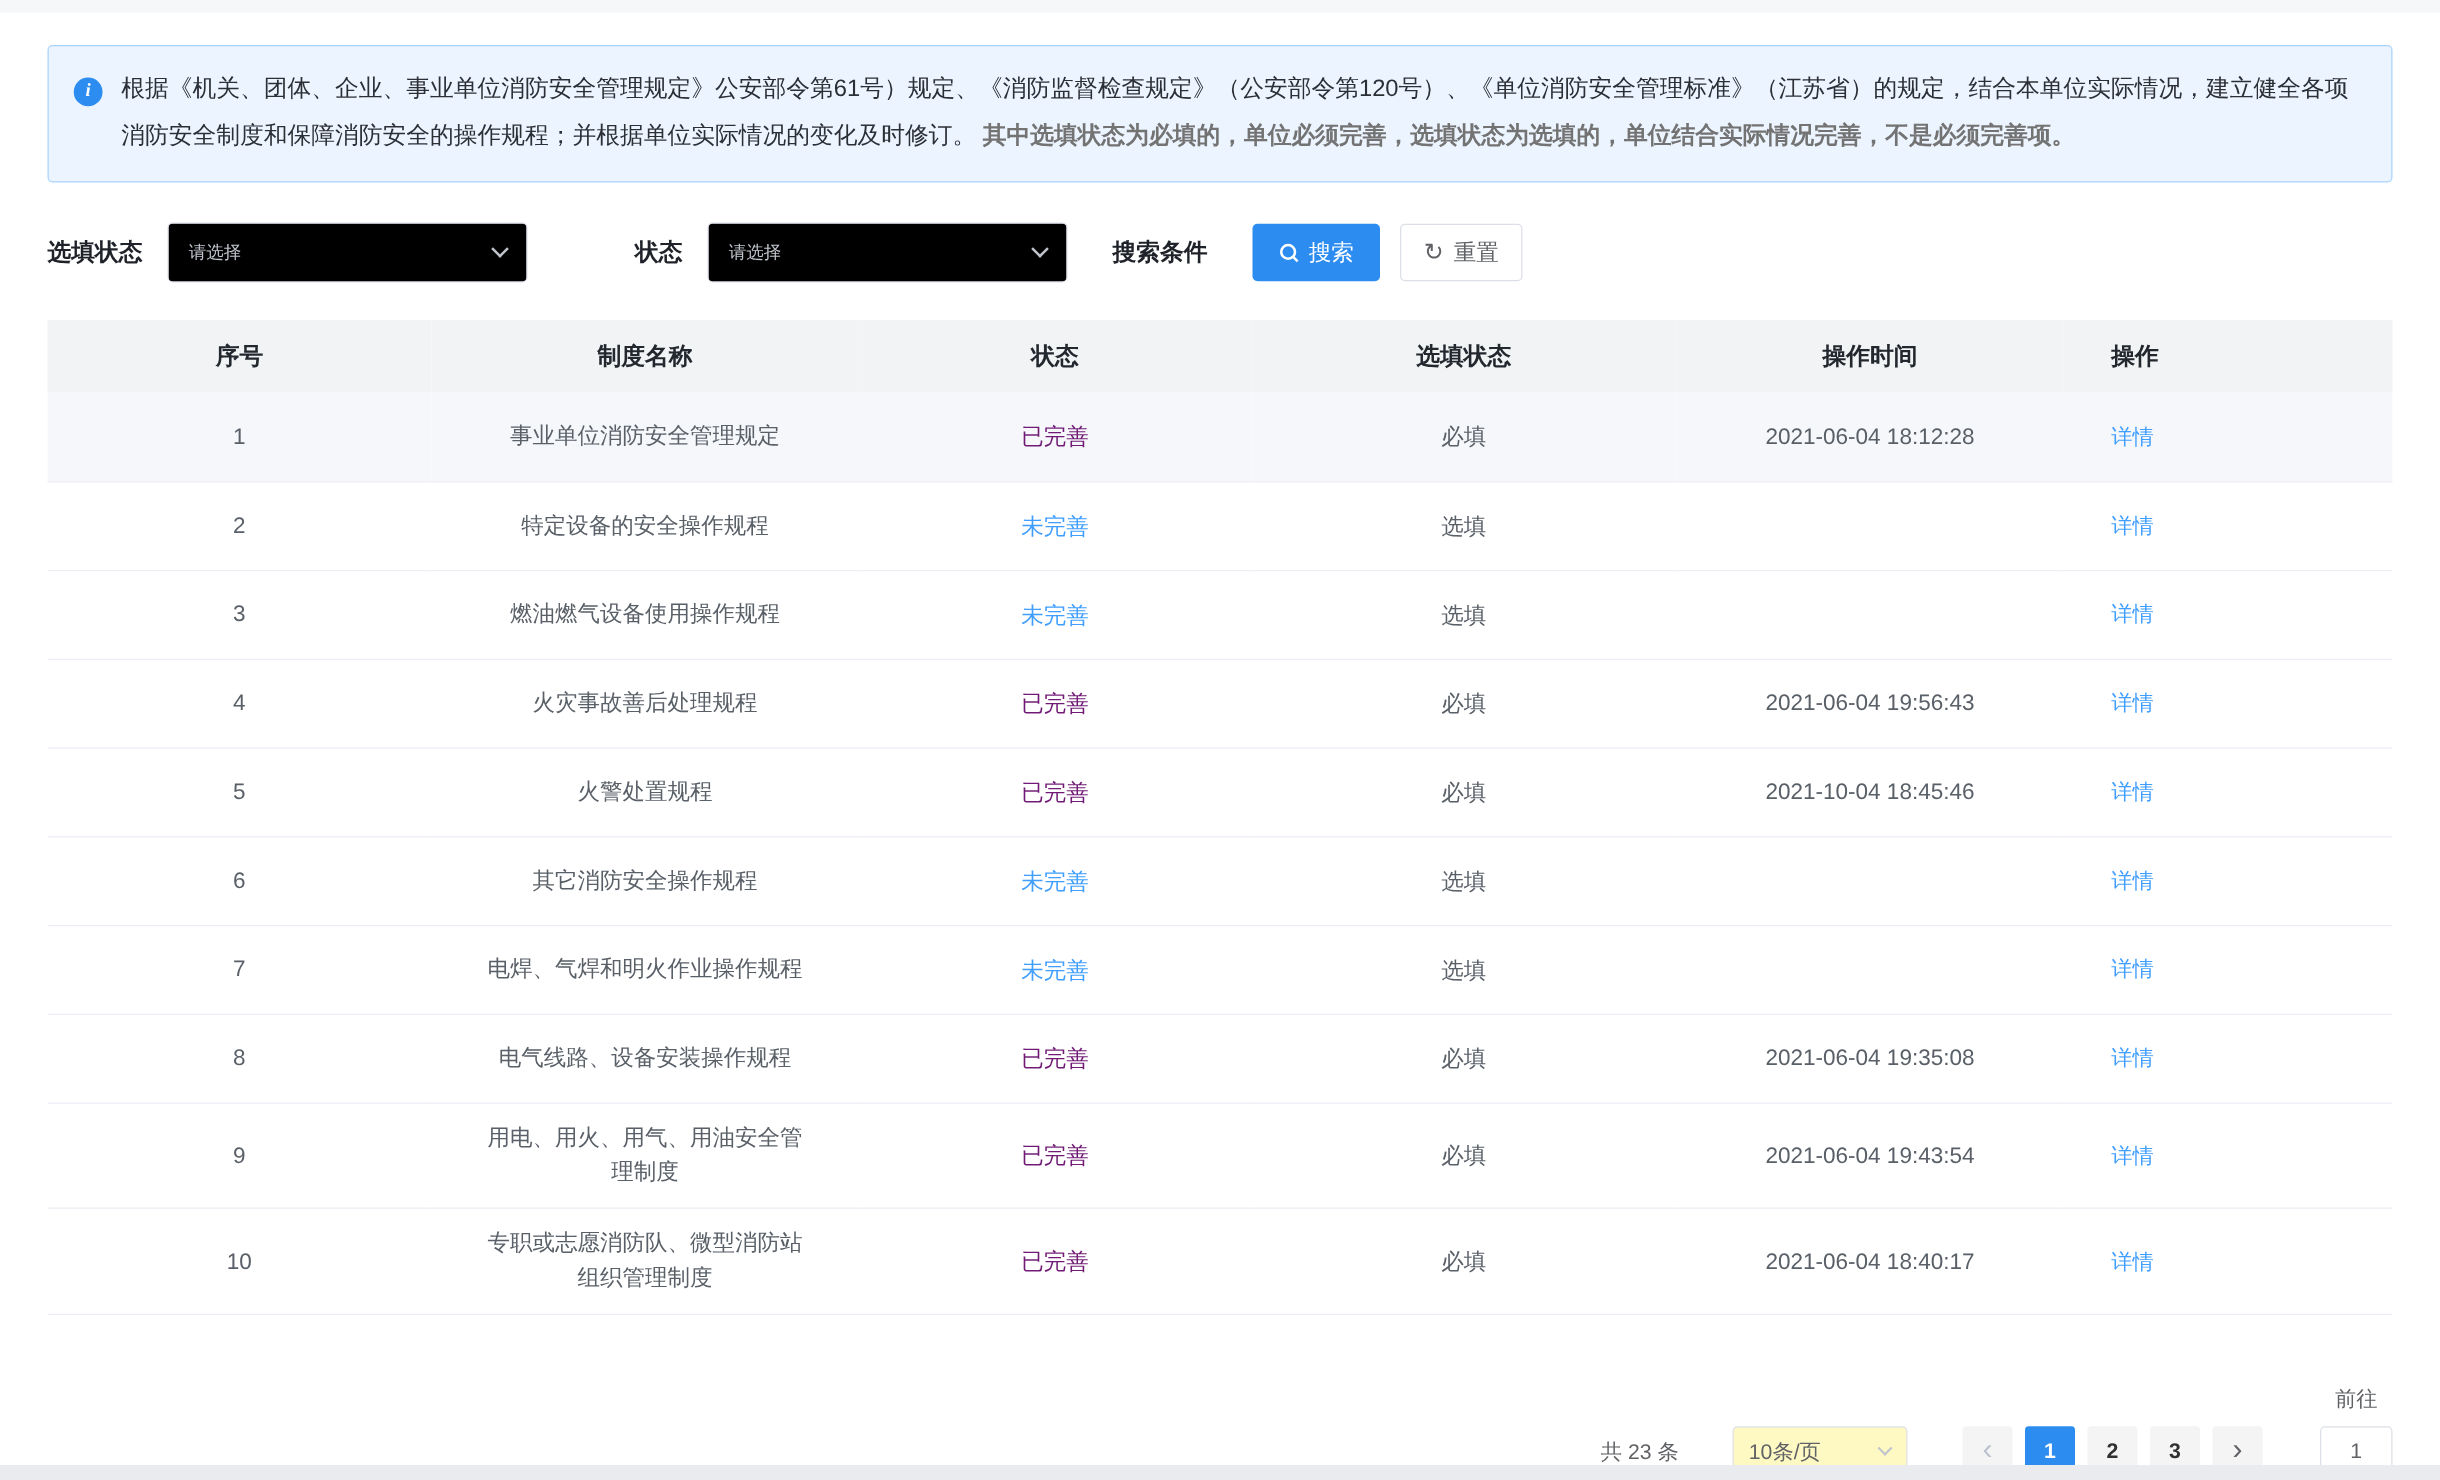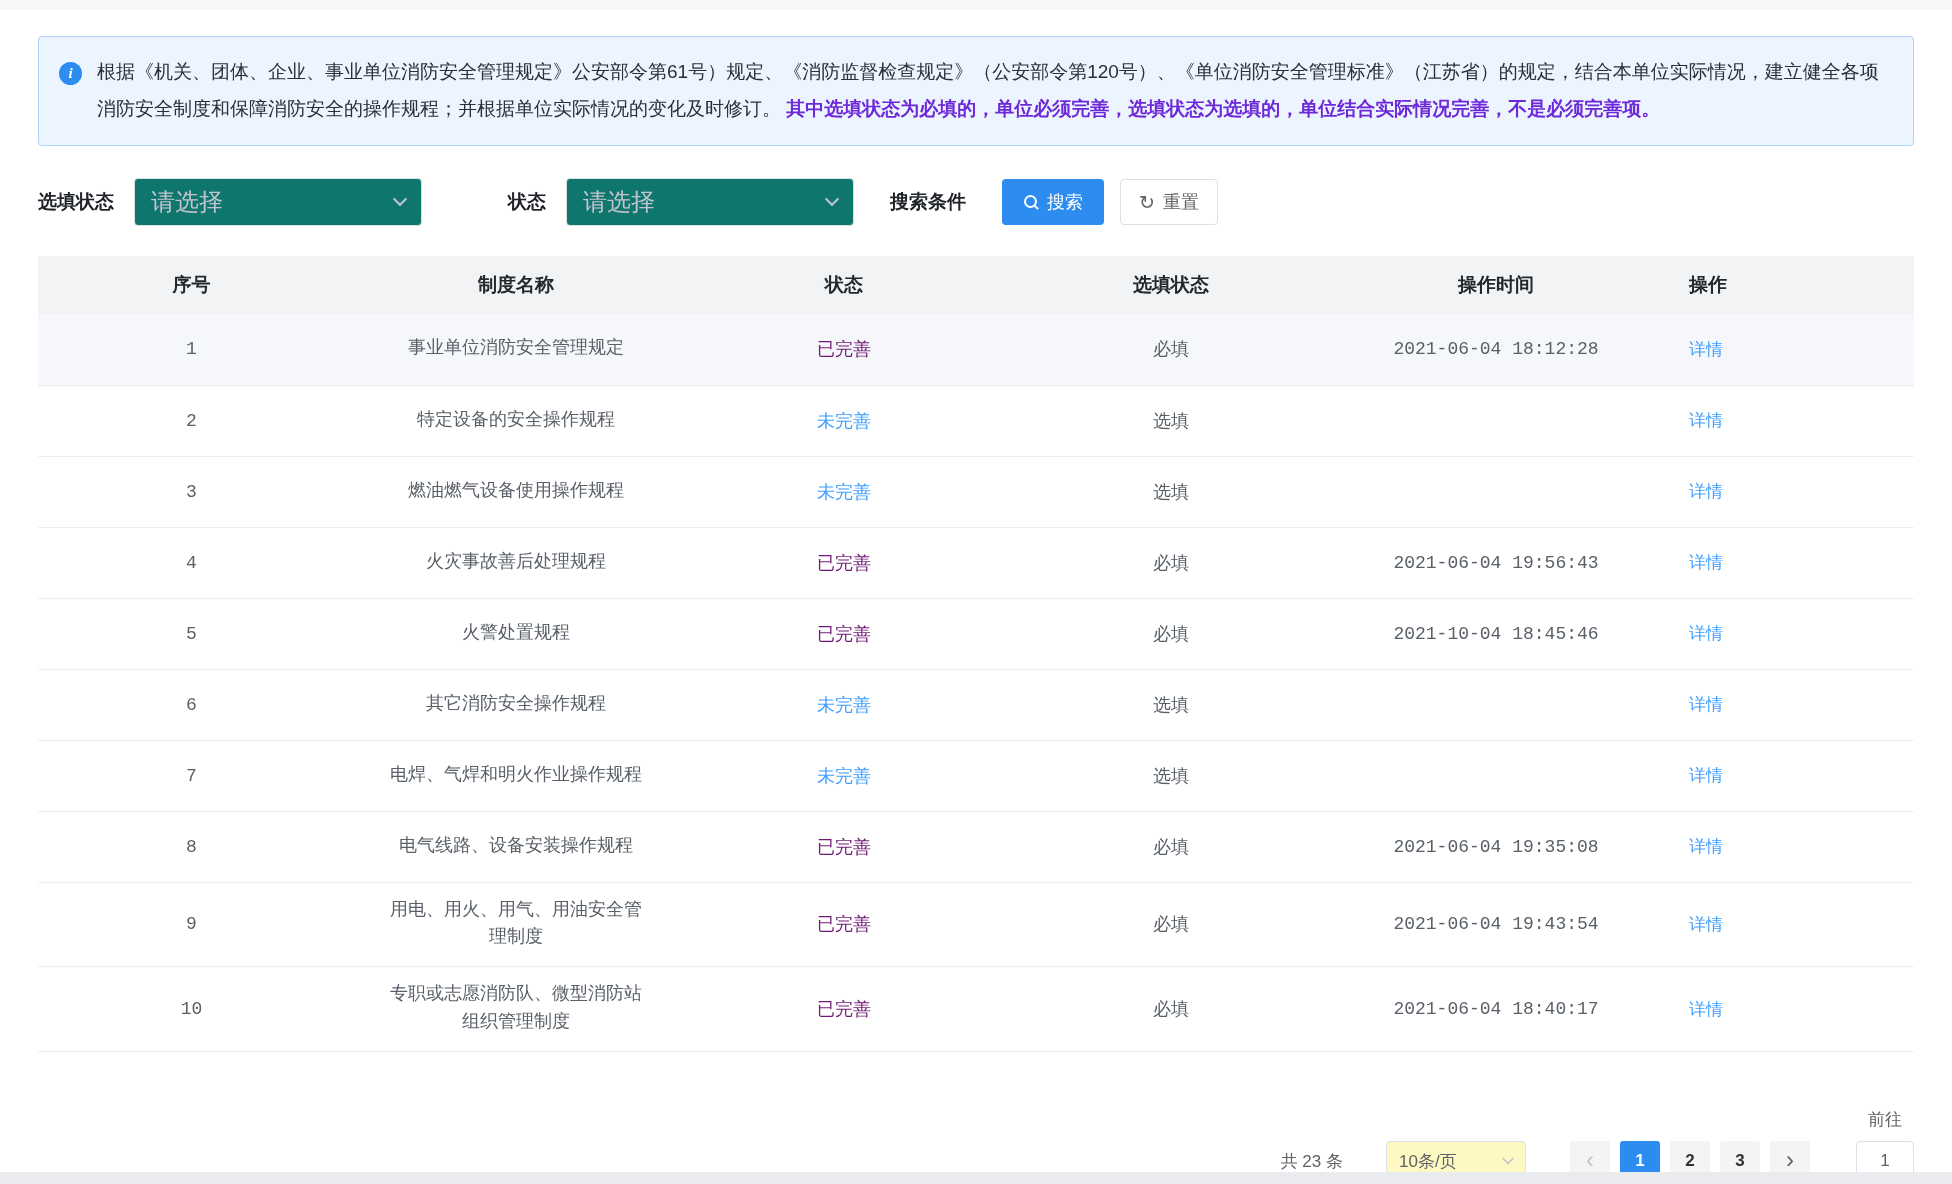--- a/index.html
+++ b/index.html
@@ -24,32 +24,32 @@
     display:flex; gap:15px;
     font-size:19px; line-height:1.95; color:#2b2f36;
   }
   .alert .info-icon {
     flex:none; margin-top:9px;
     width:23px; height:23px; border-radius:50%;
     background:#2d8cf0; color:#fff;
     display:flex; align-items:center; justify-content:center;
     font-family:"Liberation Serif",serif; font-style:italic; font-weight:bold; font-size:15px;
   }
-  .alert .highlight { color:#6d28d9; font-weight:700; }
+  .alert .highlight { color:#737373; font-weight:700; }
 
   
   .filters { margin:32px 38px 0; display:flex; align-items:center; }
   .f-label { font-size:19px; font-weight:700; color:#1f2329; margin-right:20px; white-space:nowrap; }
   .f-label.status { margin-left:86px; }
   .f-label.search { margin-left:36px; }
   .select {
-    width:288px; height:48px; background:#0f766e;
+    width:288px; height:48px; background:#000000;
     border:1px solid #dcdfe6; border-radius:4px;
     display:flex; align-items:center; justify-content:space-between;
-    padding:0 16px; font-size:24px; color:#c0c4cc; cursor:pointer;
+    padding:0 16px; font-size:14px; color:#c0c4cc; cursor:pointer;
   }
   .chevron { width:10px; height:10px; border-right:2px solid #c0c4cc; border-bottom:2px solid #c0c4cc; transform:rotate(45deg) translate(-2px,-2px); }
   .search-input {
     width:238px; height:46px; border:1px solid #dcdfe6; border-radius:4px;
     padding:0 15px; font-size:18px; color:#606266; outline:none;
     font-family:inherit;
   }
   .search-input::placeholder { color:#c0c4cc; }
   button { font-family:inherit; }
   .btn-search {
@@ -61,21 +61,21 @@
   .i-search::before { content:""; position:absolute; left:1px; top:1px; width:9px; height:9px; border:2px solid #fff; border-radius:50%; }
   .i-search::after { content:""; position:absolute; left:12px; top:10px; width:2px; height:6px; background:#fff; transform:rotate(-45deg); }
   .btn-reset {
     margin-left:16px; height:46px; padding:0 18px;
     background:#fff; border:1px solid #dcdfe6; border-radius:4px;
     color:#606266; font-size:18px; display:flex; align-items:center; gap:8px; cursor:pointer;
   }
   .i-refresh { font-size:19px; color:#606266; line-height:1; }
 
   
-  .table-wrap { margin:30px 38px 0;font-family:Liberation Mono, monospace; }
+  .table-wrap { margin:30px 38px 0; }
   table { width:100%; border-collapse:collapse; table-layout:fixed; }
   thead th {
     height:58px; background:#f1f3f5;
     font-size:19px; font-weight:700; color:#23272e; text-align:center;
   }
   tbody td {
     height:71px; border-bottom:1px solid #ebeef5;
     font-size:18px; color:#5a6068; text-align:center; padding:14px 6px;
   }
   th.op, td.op { text-align:left; padding-left:38px; }

